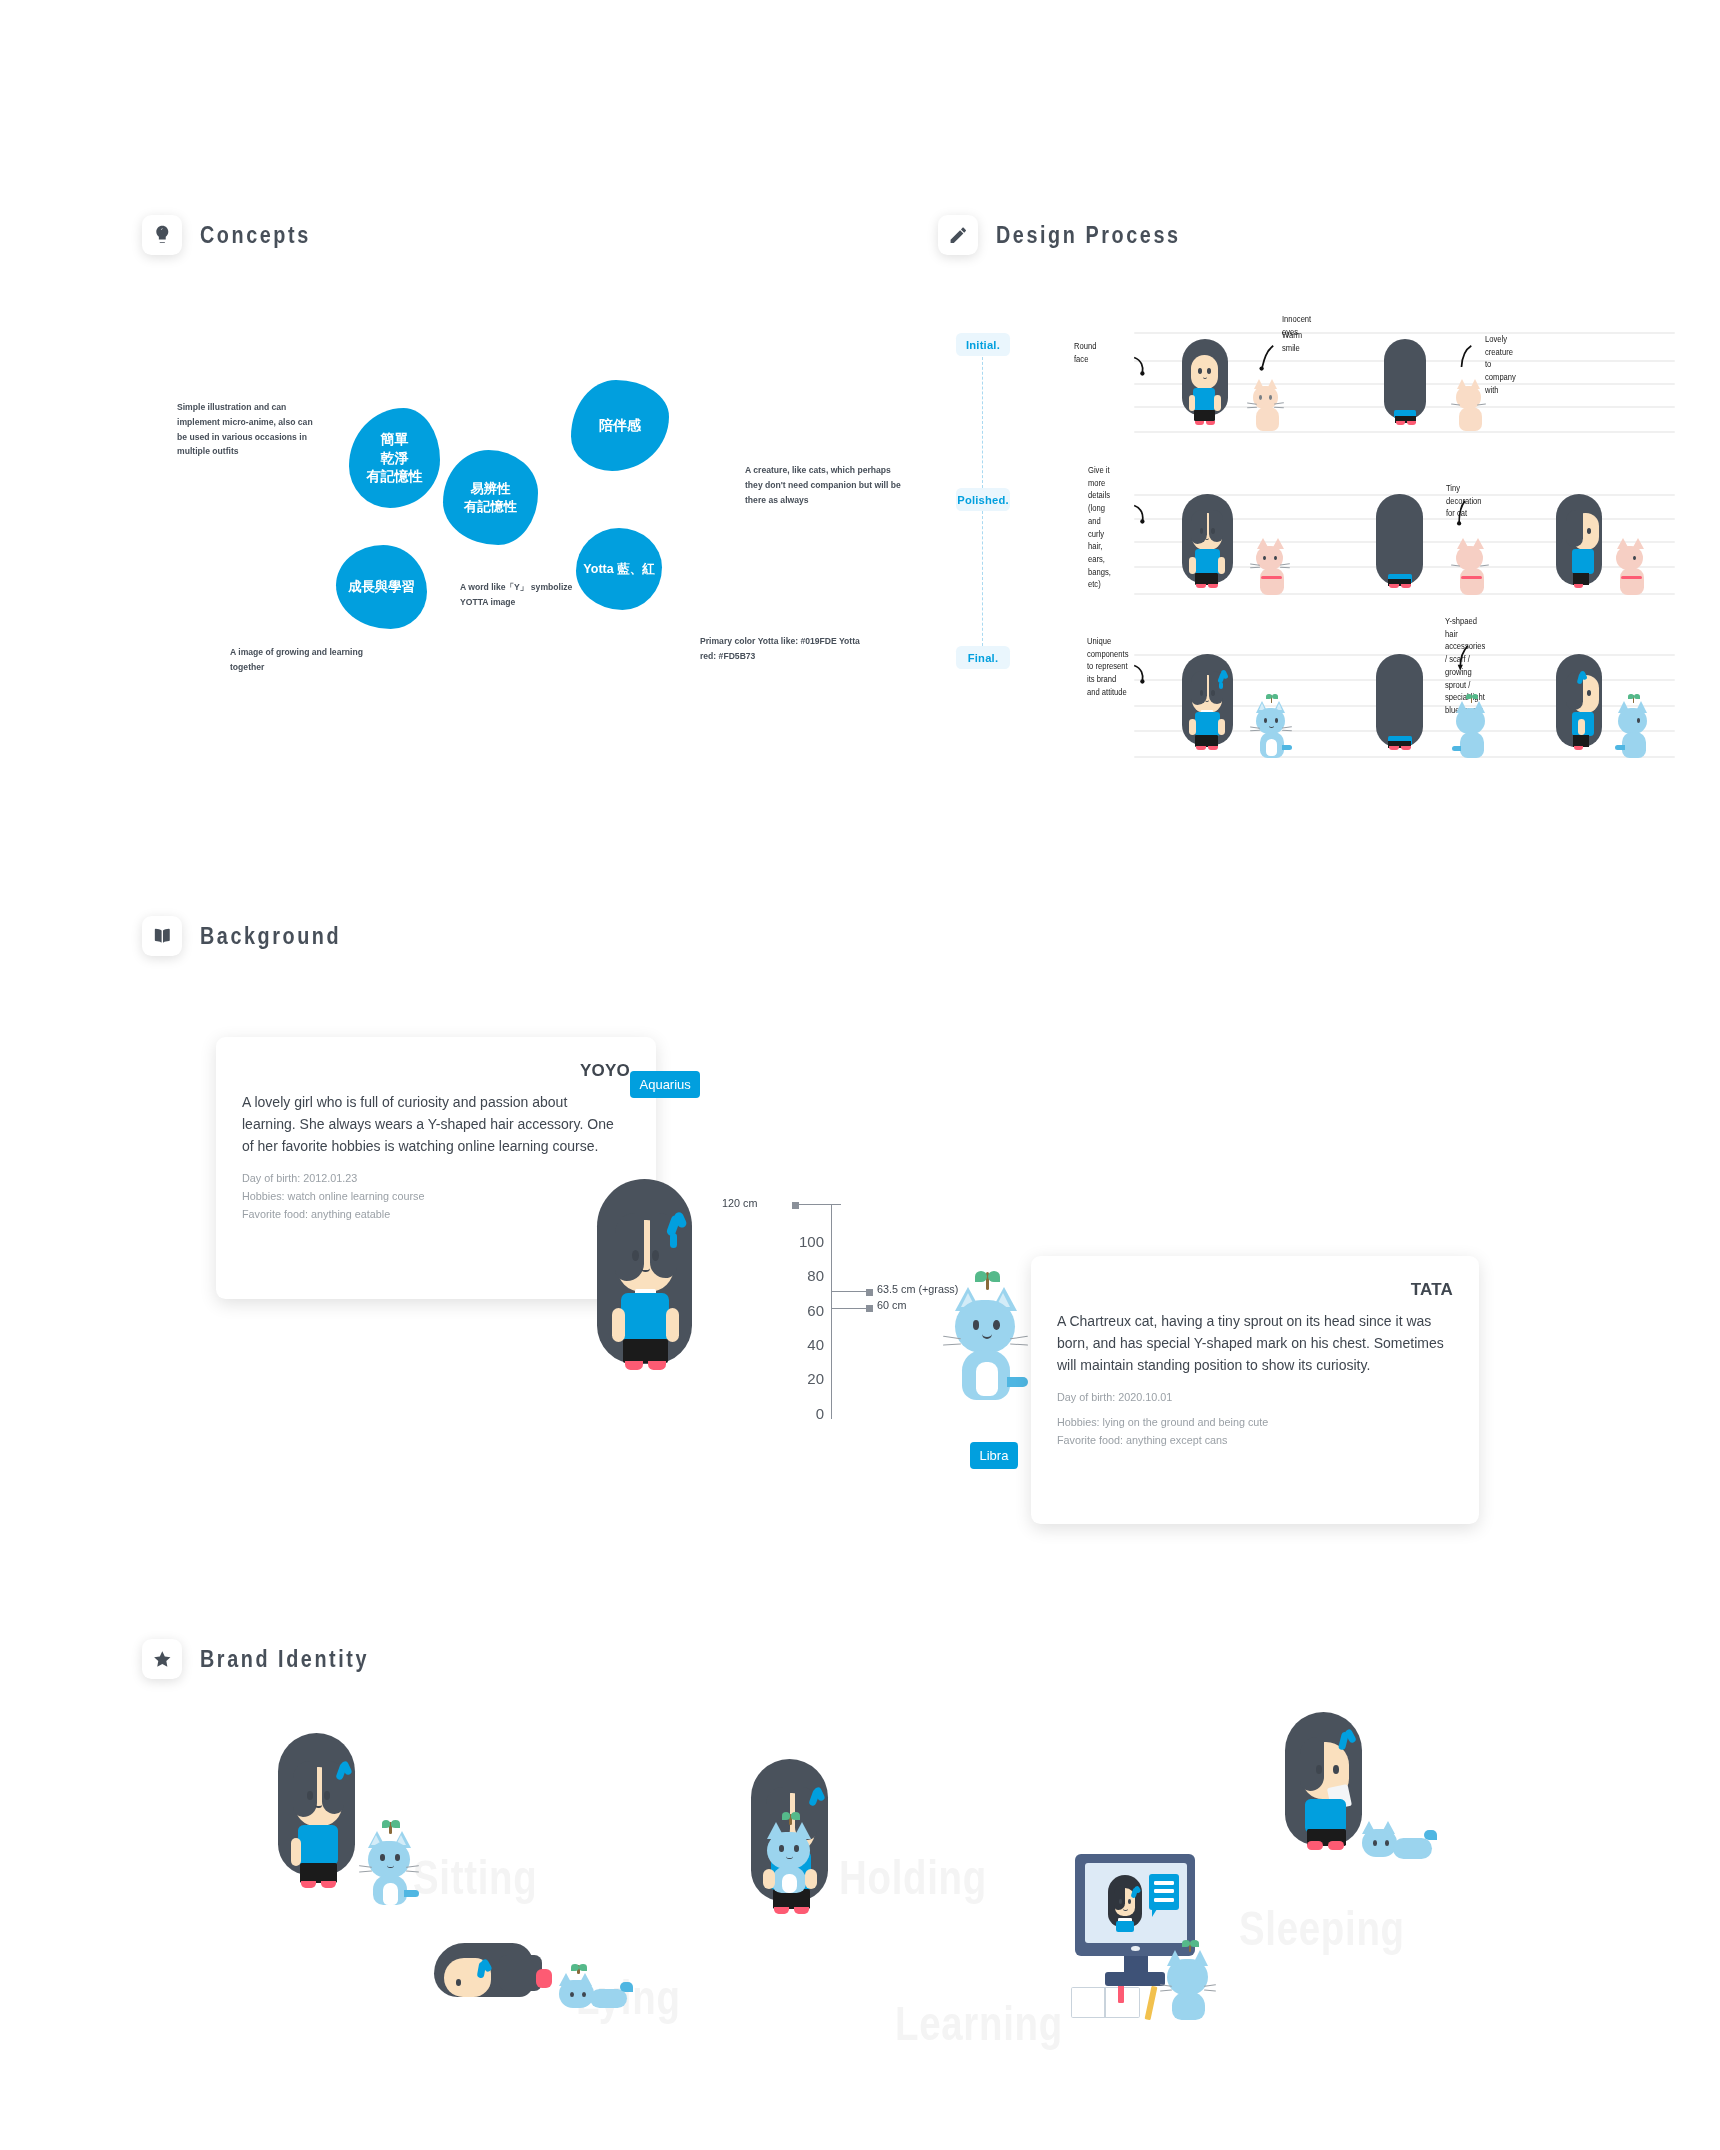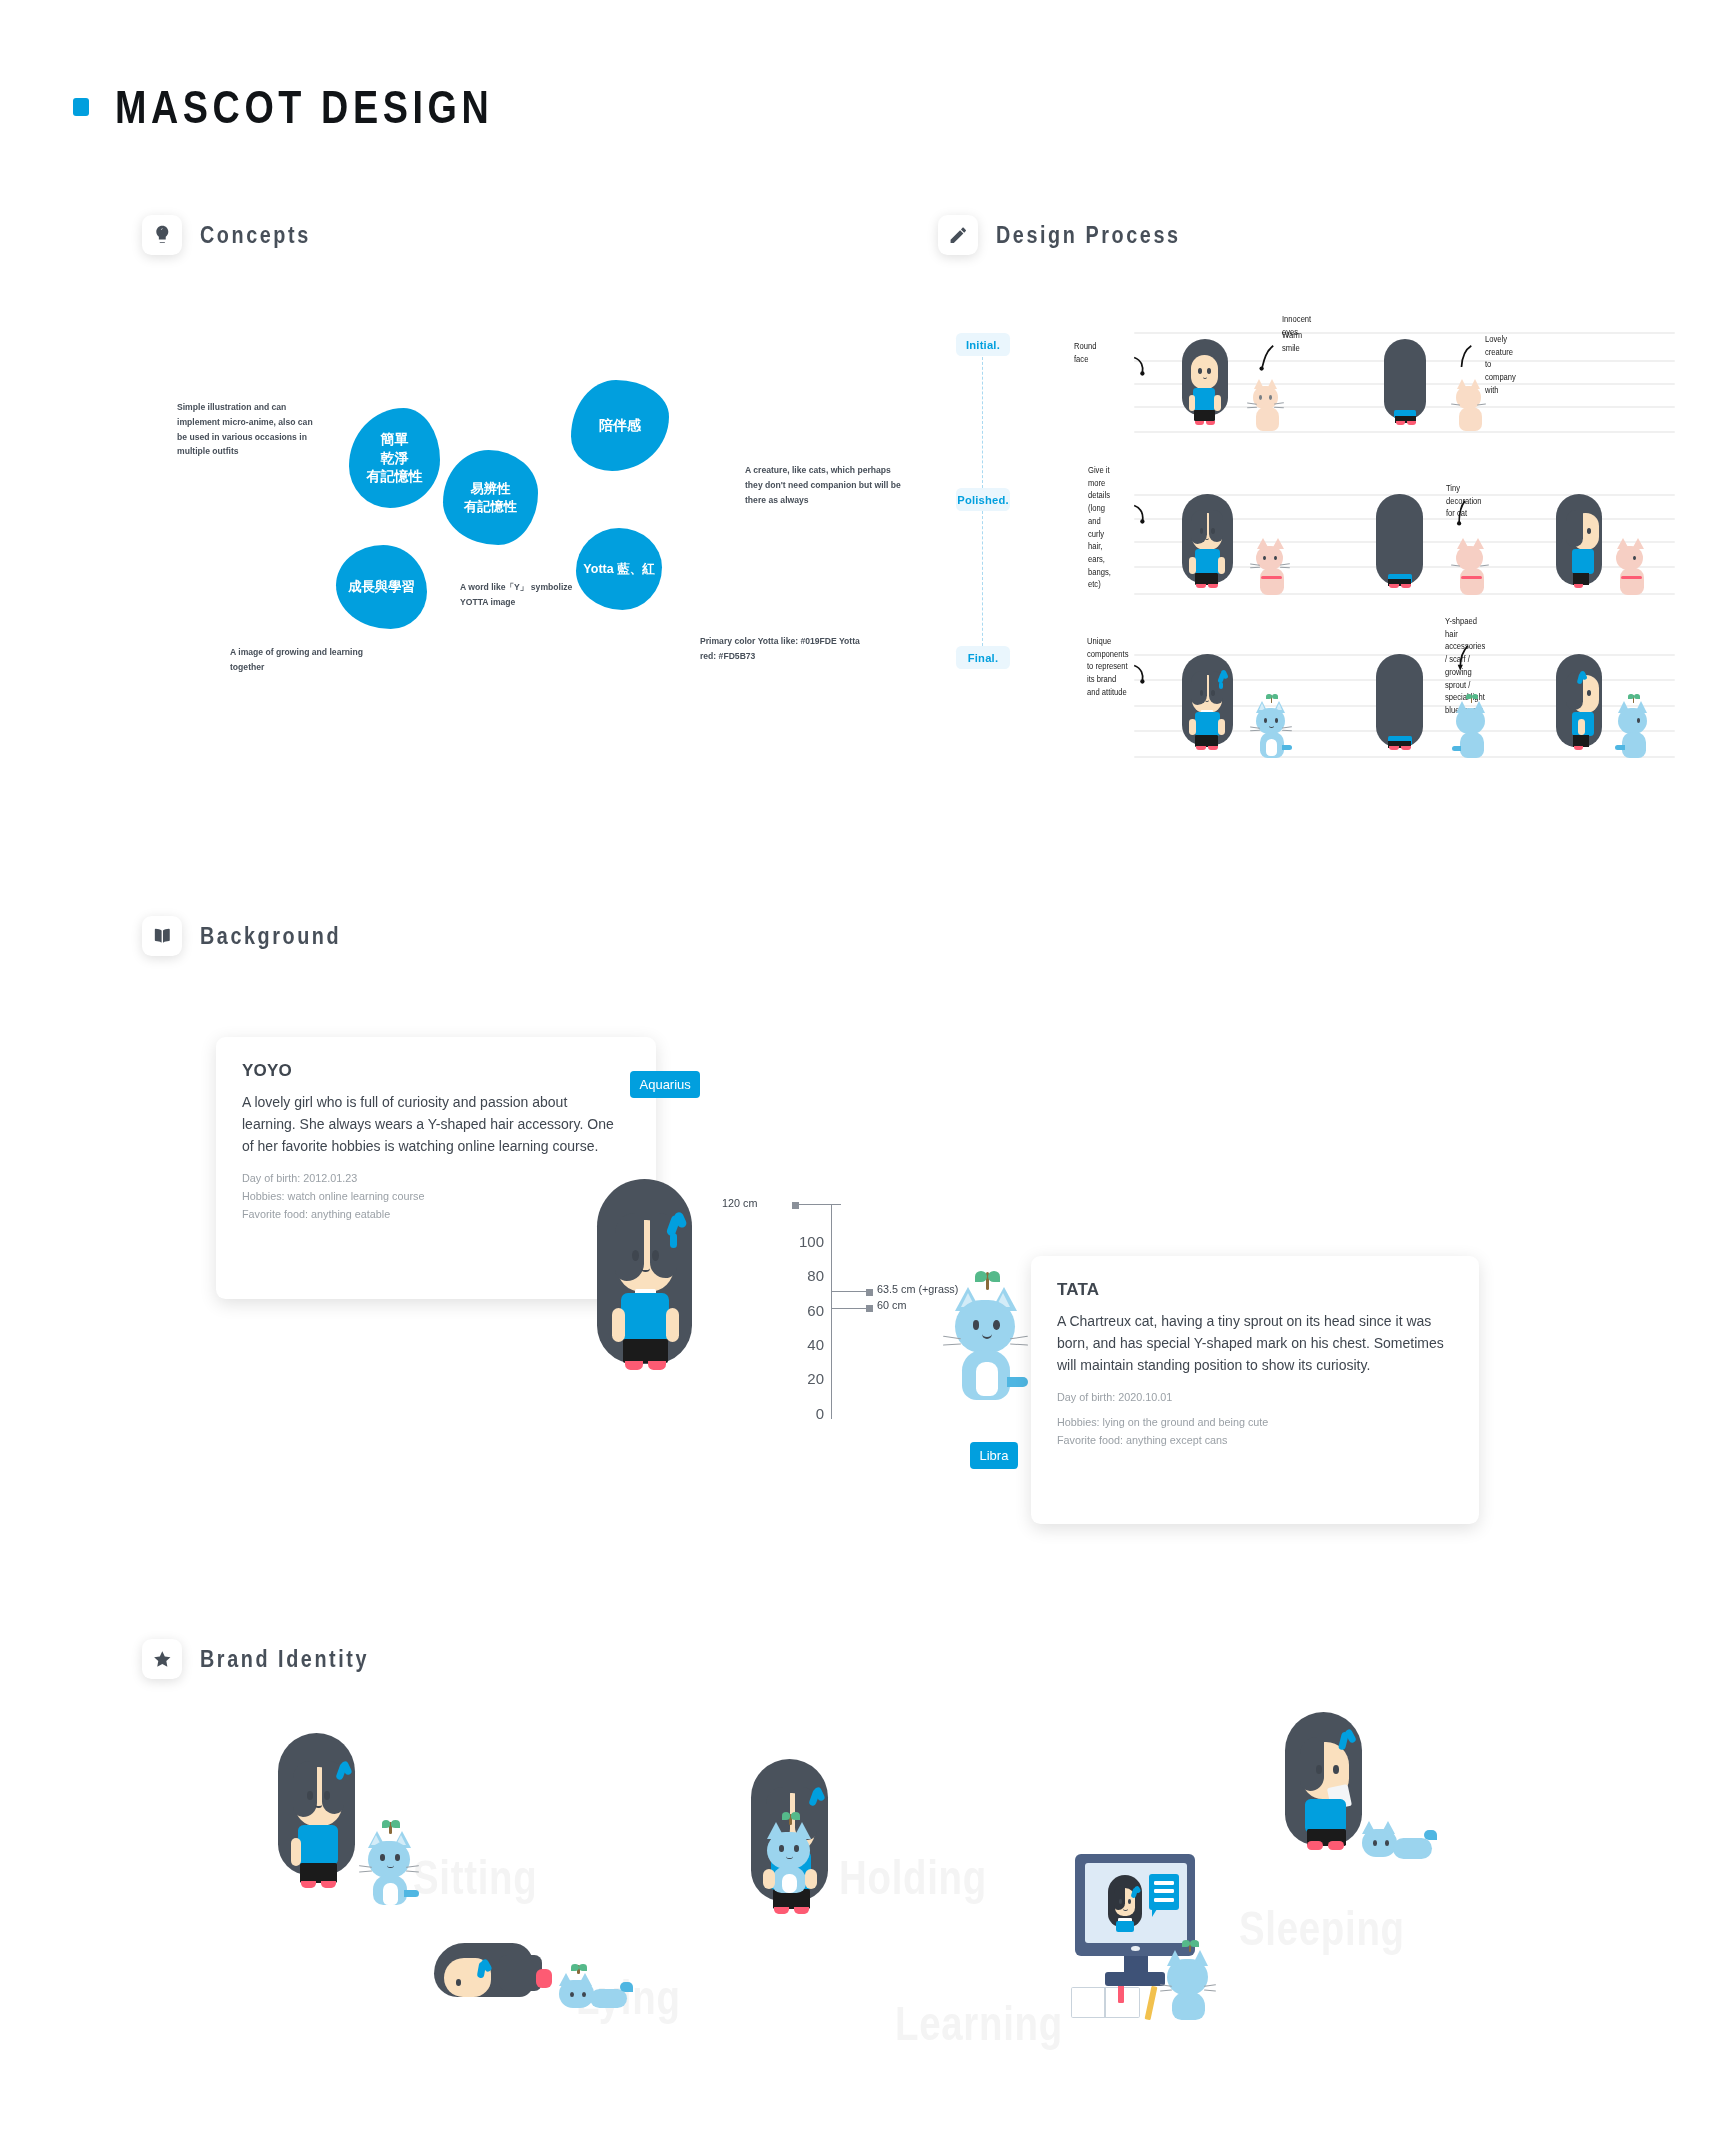--- a/index.html
+++ b/index.html
@@ -65,21 +65,21 @@
   .c-eye { position: absolute; background: #3F464F; border-radius: 50%; }
   .c-sprout-stem { position: absolute; background: #8A6A3A; }
   .c-sprout-leaf { position: absolute; background: #55B98A; border-radius: 50% 50% 50% 0; }
   .whisker { position: absolute; background: #9AA0A6; height: 0.9px; border-radius: 0.9px; }
 
   
   .bio-card {
     position: absolute; background: #fff; border-radius: 9.5px;
     box-shadow: 0 4.3px 17px rgba(0,0,0,0.12);
   }
-  .bio-name { font-size: 17px; font-weight: 700; color: #3F464F; letter-spacing: 0.2px; }
+  .bio-name { font-size: 17px; font-weight: 700; color: #3F464F; letter-spacing: 0.2px; text-align: right; }
   .bio-desc { font-size: 14px; color: #3F464F; line-height: 1.55; margin-top: 11.2px; }
   .bio-meta { font-size: 10.8px; color: #9AA0A6; line-height: 1.5; margin-top: 13px; }
   .zodiac {
     position: absolute; background: #019FDE; color: #fff; border-radius: 3.9px;
     font-size: 13px; font-weight: 500; display: flex; align-items: center; justify-content: center;
     padding: 0 9.5px; height: 27px;
   }
 
   
   .hc-axis { position: absolute; background: #8A9099; }
@@ -102,24 +102,20 @@
   .bubble { position: absolute; background: #019FDE; border-radius: 3px; }
   .bubble-line { position: absolute; background: #fff; border-radius: 1.3px; }
   .book { position: absolute; background: #fff; border: 1.3px solid #C9D3DC; border-radius: 1.7px; }
   .pencil { position: absolute; background: #F2C14E; }
 </style>
 </head>
 <body>
 
 <div class="page">
 
-  <div class="page-title-row">
-    <div class="title-dot"></div>
-    <div class="page-title">MASCOT DESIGN</div>
-  </div>
 
   <div class="section-head" style="left:142px; top:215px;">
     <div class="sec-icon">
       <svg viewBox="0 0 24 24">
           <path d="M9 21h6v-1H9v1zm3-20C7.9 1 5 4.1 5 8c0 2.4 1.2 4.5 3 5.7V17h8v-3.3c1.8-1.2 3-3.3 3-5.7 0-3.9-2.9-7-7-7zm-1.5 4.2c.4-.6 1-1 1.7-1.1.2 0 .3.1.3.3s-.1.3-.3.4c-.5.1-.9.3-1.2.8-.1.2-.3.2-.5.1s-.2-.3 0-.5z"></path>
         </svg>
     </div>
     <div class="sec-title">Concepts</div>
   </div>
 

